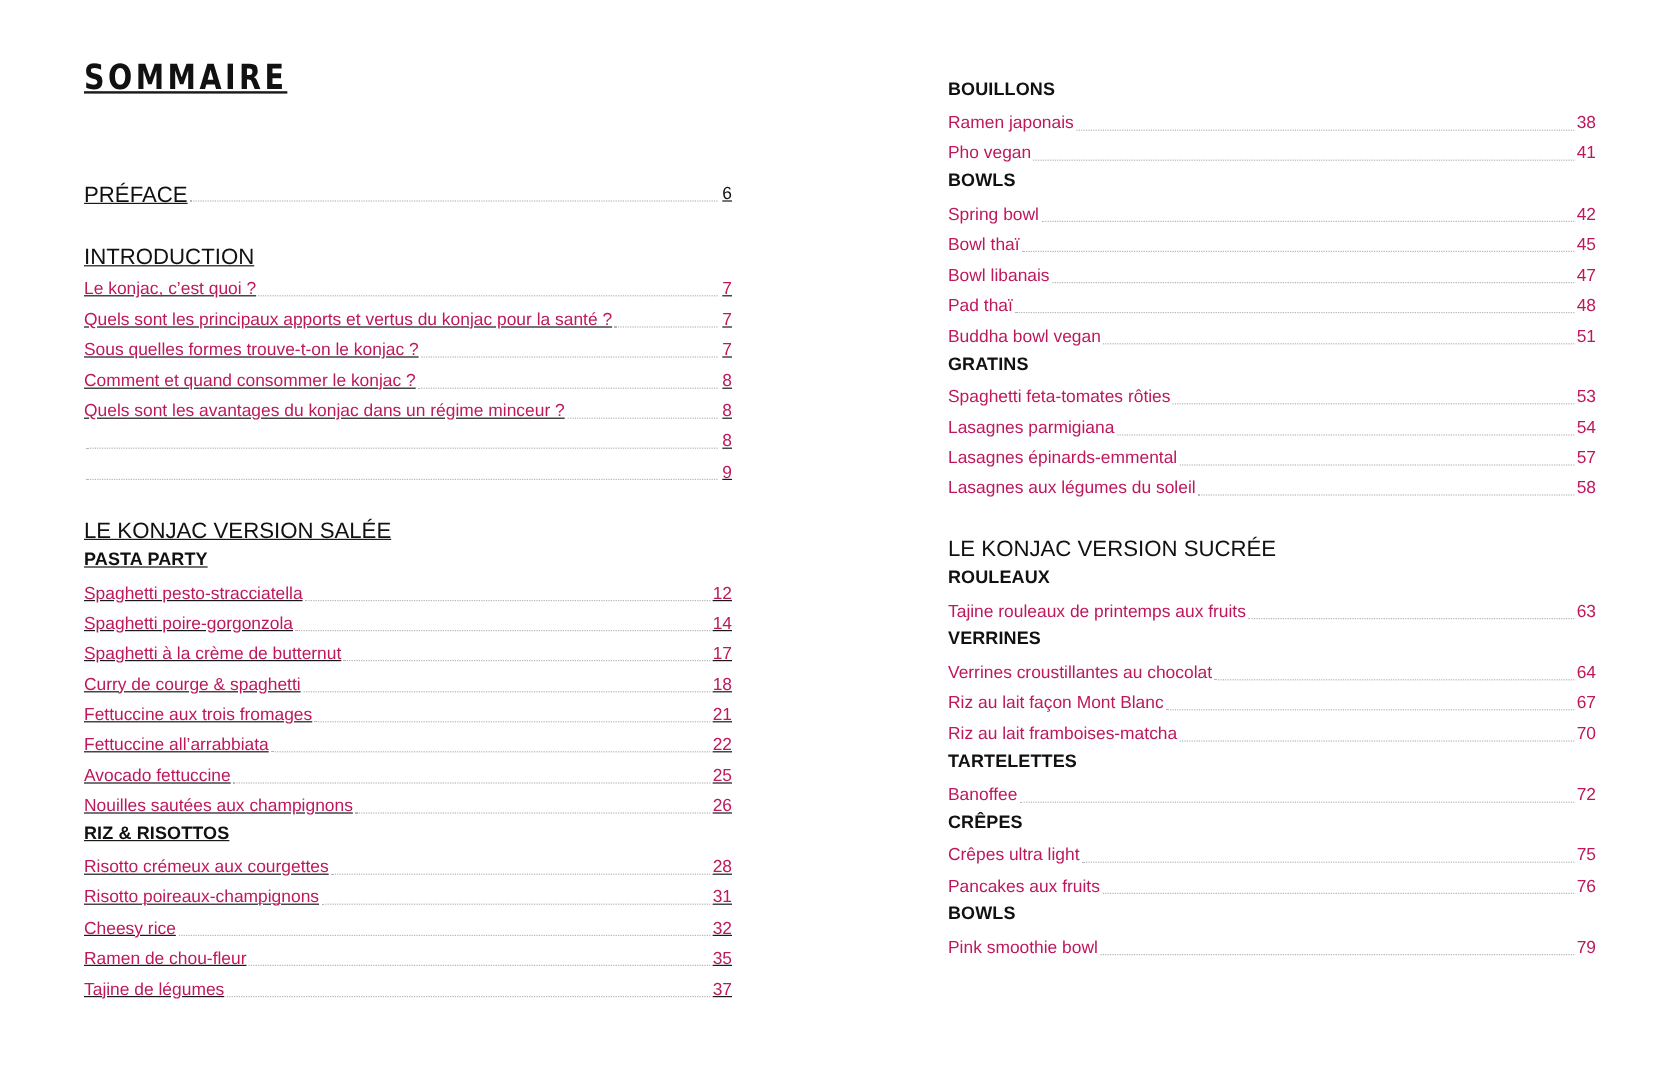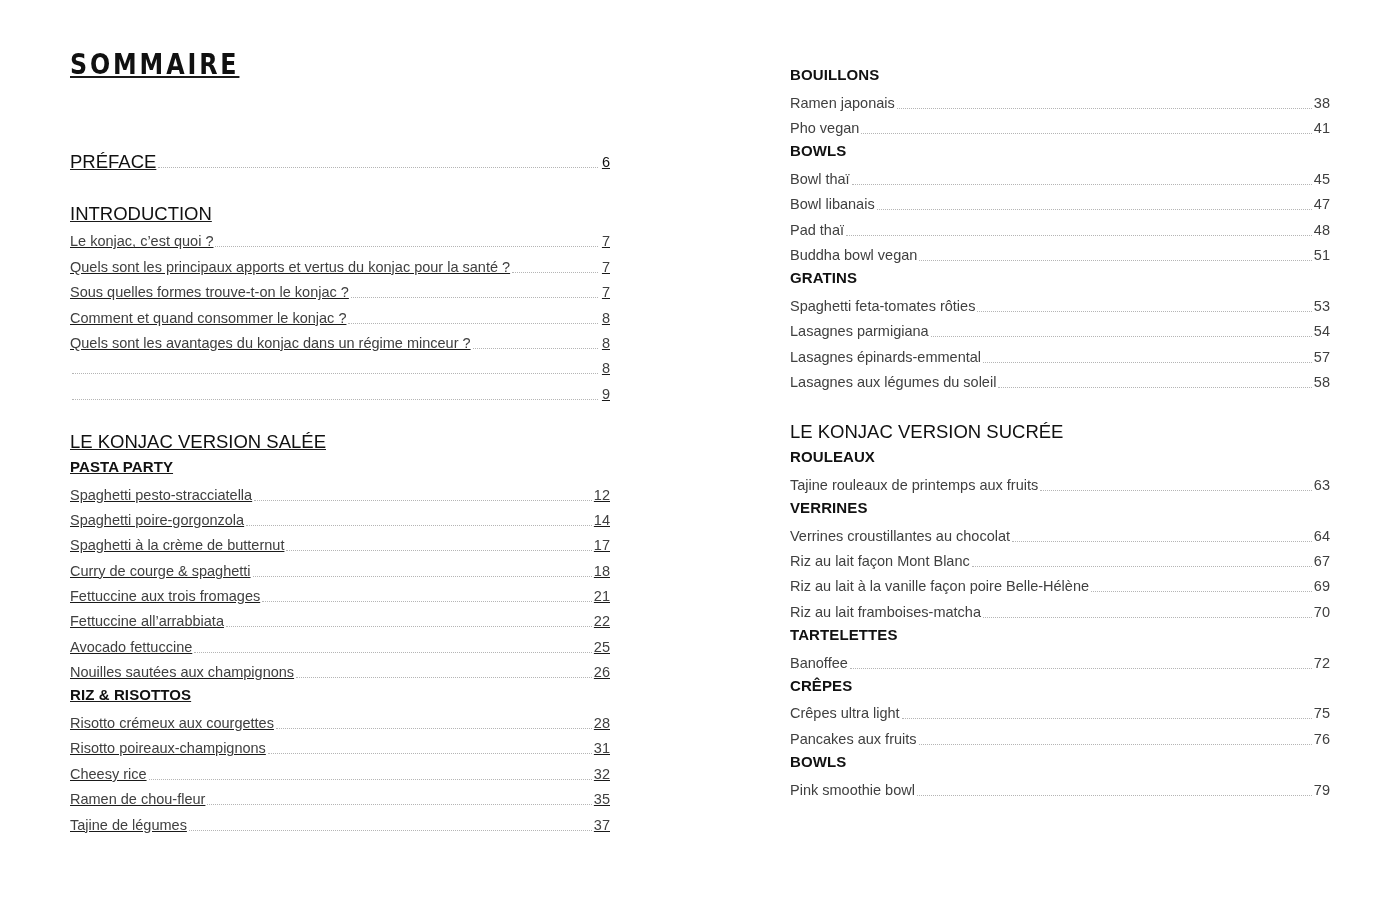--- a/index.html
+++ b/index.html
@@ -5,21 +5,21 @@
   html, body { margin: 0; padding: 0; background: #ffffff; }
   body { width: 1400px; height: 900px; position: relative; overflow: hidden;
          font-family: "Liberation Sans", sans-serif; color: #1a1a1a; }
   .col { position: absolute; width: 540px; }
   #left { left: 70px; top: 44px; text-decoration: underline; }
   #right { left: 790px; top: 62px; }
   .title { font-family: "DejaVu Sans", sans-serif; font-weight: bold; font-size: 29px;
            letter-spacing: 3.5px; margin: 0; height: 40px; line-height: 40px; transform: scaleX(0.82); transform-origin: left center; color: #111; }
   .major { font-size: 18.5px; font-weight: normal; color: #111; display: flex; align-items: flex-end; height: 24px; line-height: 24px; }
   .sub { font-size: 15px; font-weight: bold; color: #111; height: 25.4px; line-height: 25.4px; letter-spacing: 0.1px; }
-  .row { display: flex; align-items: flex-end; height: 25.4px; font-size: 14.5px; line-height: 20px; color: #404040; }
+  .row { display: flex; align-items: flex-end; height: 25.4px; font-size: 14.5px; line-height: 20px; color: #be185d; }
   .row .label, .major .label { white-space: nowrap; }
   .leader { flex: 1; border-bottom: 1px dotted #b5b5b5; margin: 0 2px 4px 2px; height: 1px; }
   .major .leader { margin-bottom: 6px; }
   .page { white-space: nowrap; min-width: 10px; text-align: right; }
   .spacer-top { height: 66px; }
   .sec-gap2 { height: 22px; }
   .sec-gap-r { height: 24px; }
 </style>
 </head>
 <body>
@@ -153,20 +153,25 @@
         <span class="leader"></span>
         <span class="page">38</span>
       </div>
       <div class="row">
         <span class="label">Pho vegan</span>
         <span class="leader"></span>
         <span class="page">41</span>
       </div>
       <div class="sub">BOWLS</div>
       <div class="row">
+        <span class="label">Spring bowl</span>
+        <span class="leader"></span>
+        <span class="page">42</span>
+      </div>
+      <div class="row">
         <span class="label">Bowl thaï</span>
         <span class="leader"></span>
         <span class="page">45</span>
       </div>
       <div class="row">
         <span class="label">Bowl libanais</span>
         <span class="leader"></span>
         <span class="page">47</span>
       </div>
       <div class="row">
@@ -215,25 +220,20 @@
         <span class="label">Verrines croustillantes au chocolat</span>
         <span class="leader"></span>
         <span class="page">64</span>
       </div>
       <div class="row">
         <span class="label">Riz au lait façon Mont Blanc</span>
         <span class="leader"></span>
         <span class="page">67</span>
       </div>
       <div class="row">
-        <span class="label">Riz au lait à la vanille façon poire Belle-Hélène</span>
-        <span class="leader"></span>
-        <span class="page">69</span>
-      </div>
-      <div class="row">
         <span class="label">Riz au lait framboises-matcha</span>
         <span class="leader"></span>
         <span class="page">70</span>
       </div>
       <div class="sub">TARTELETTES</div>
       <div class="row">
         <span class="label">Banoffee</span>
         <span class="leader"></span>
         <span class="page">72</span>
       </div>

